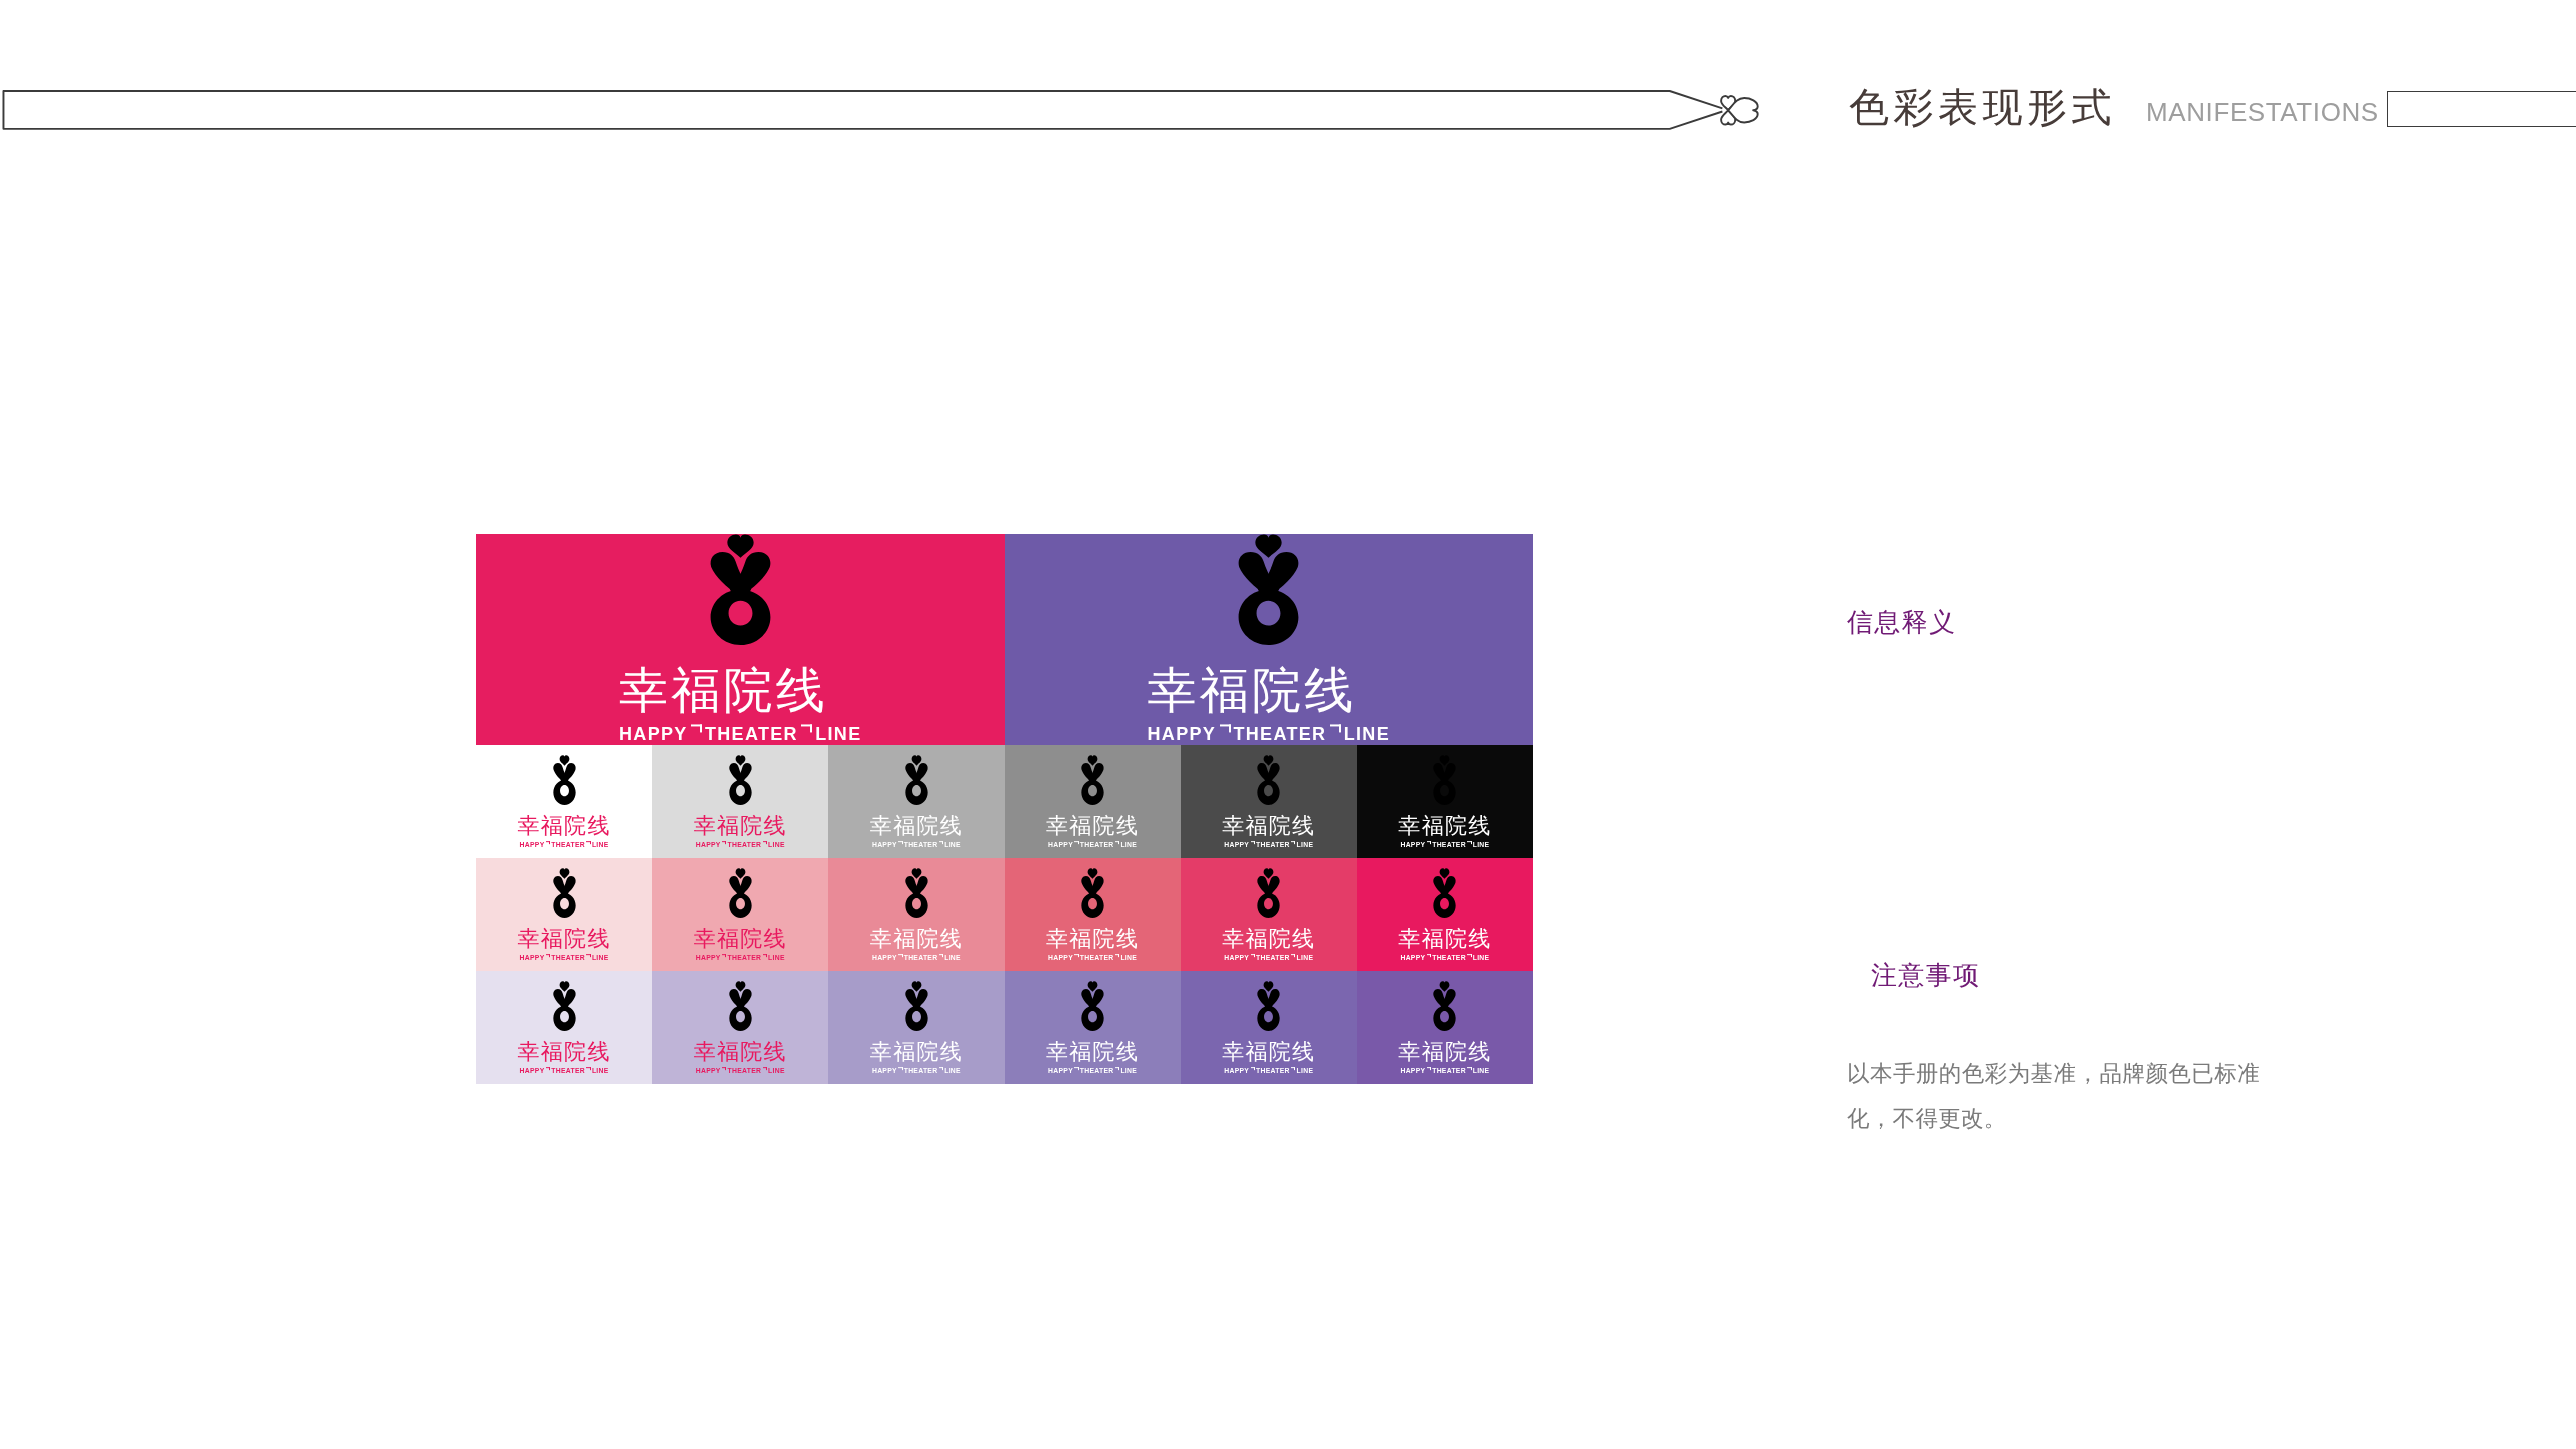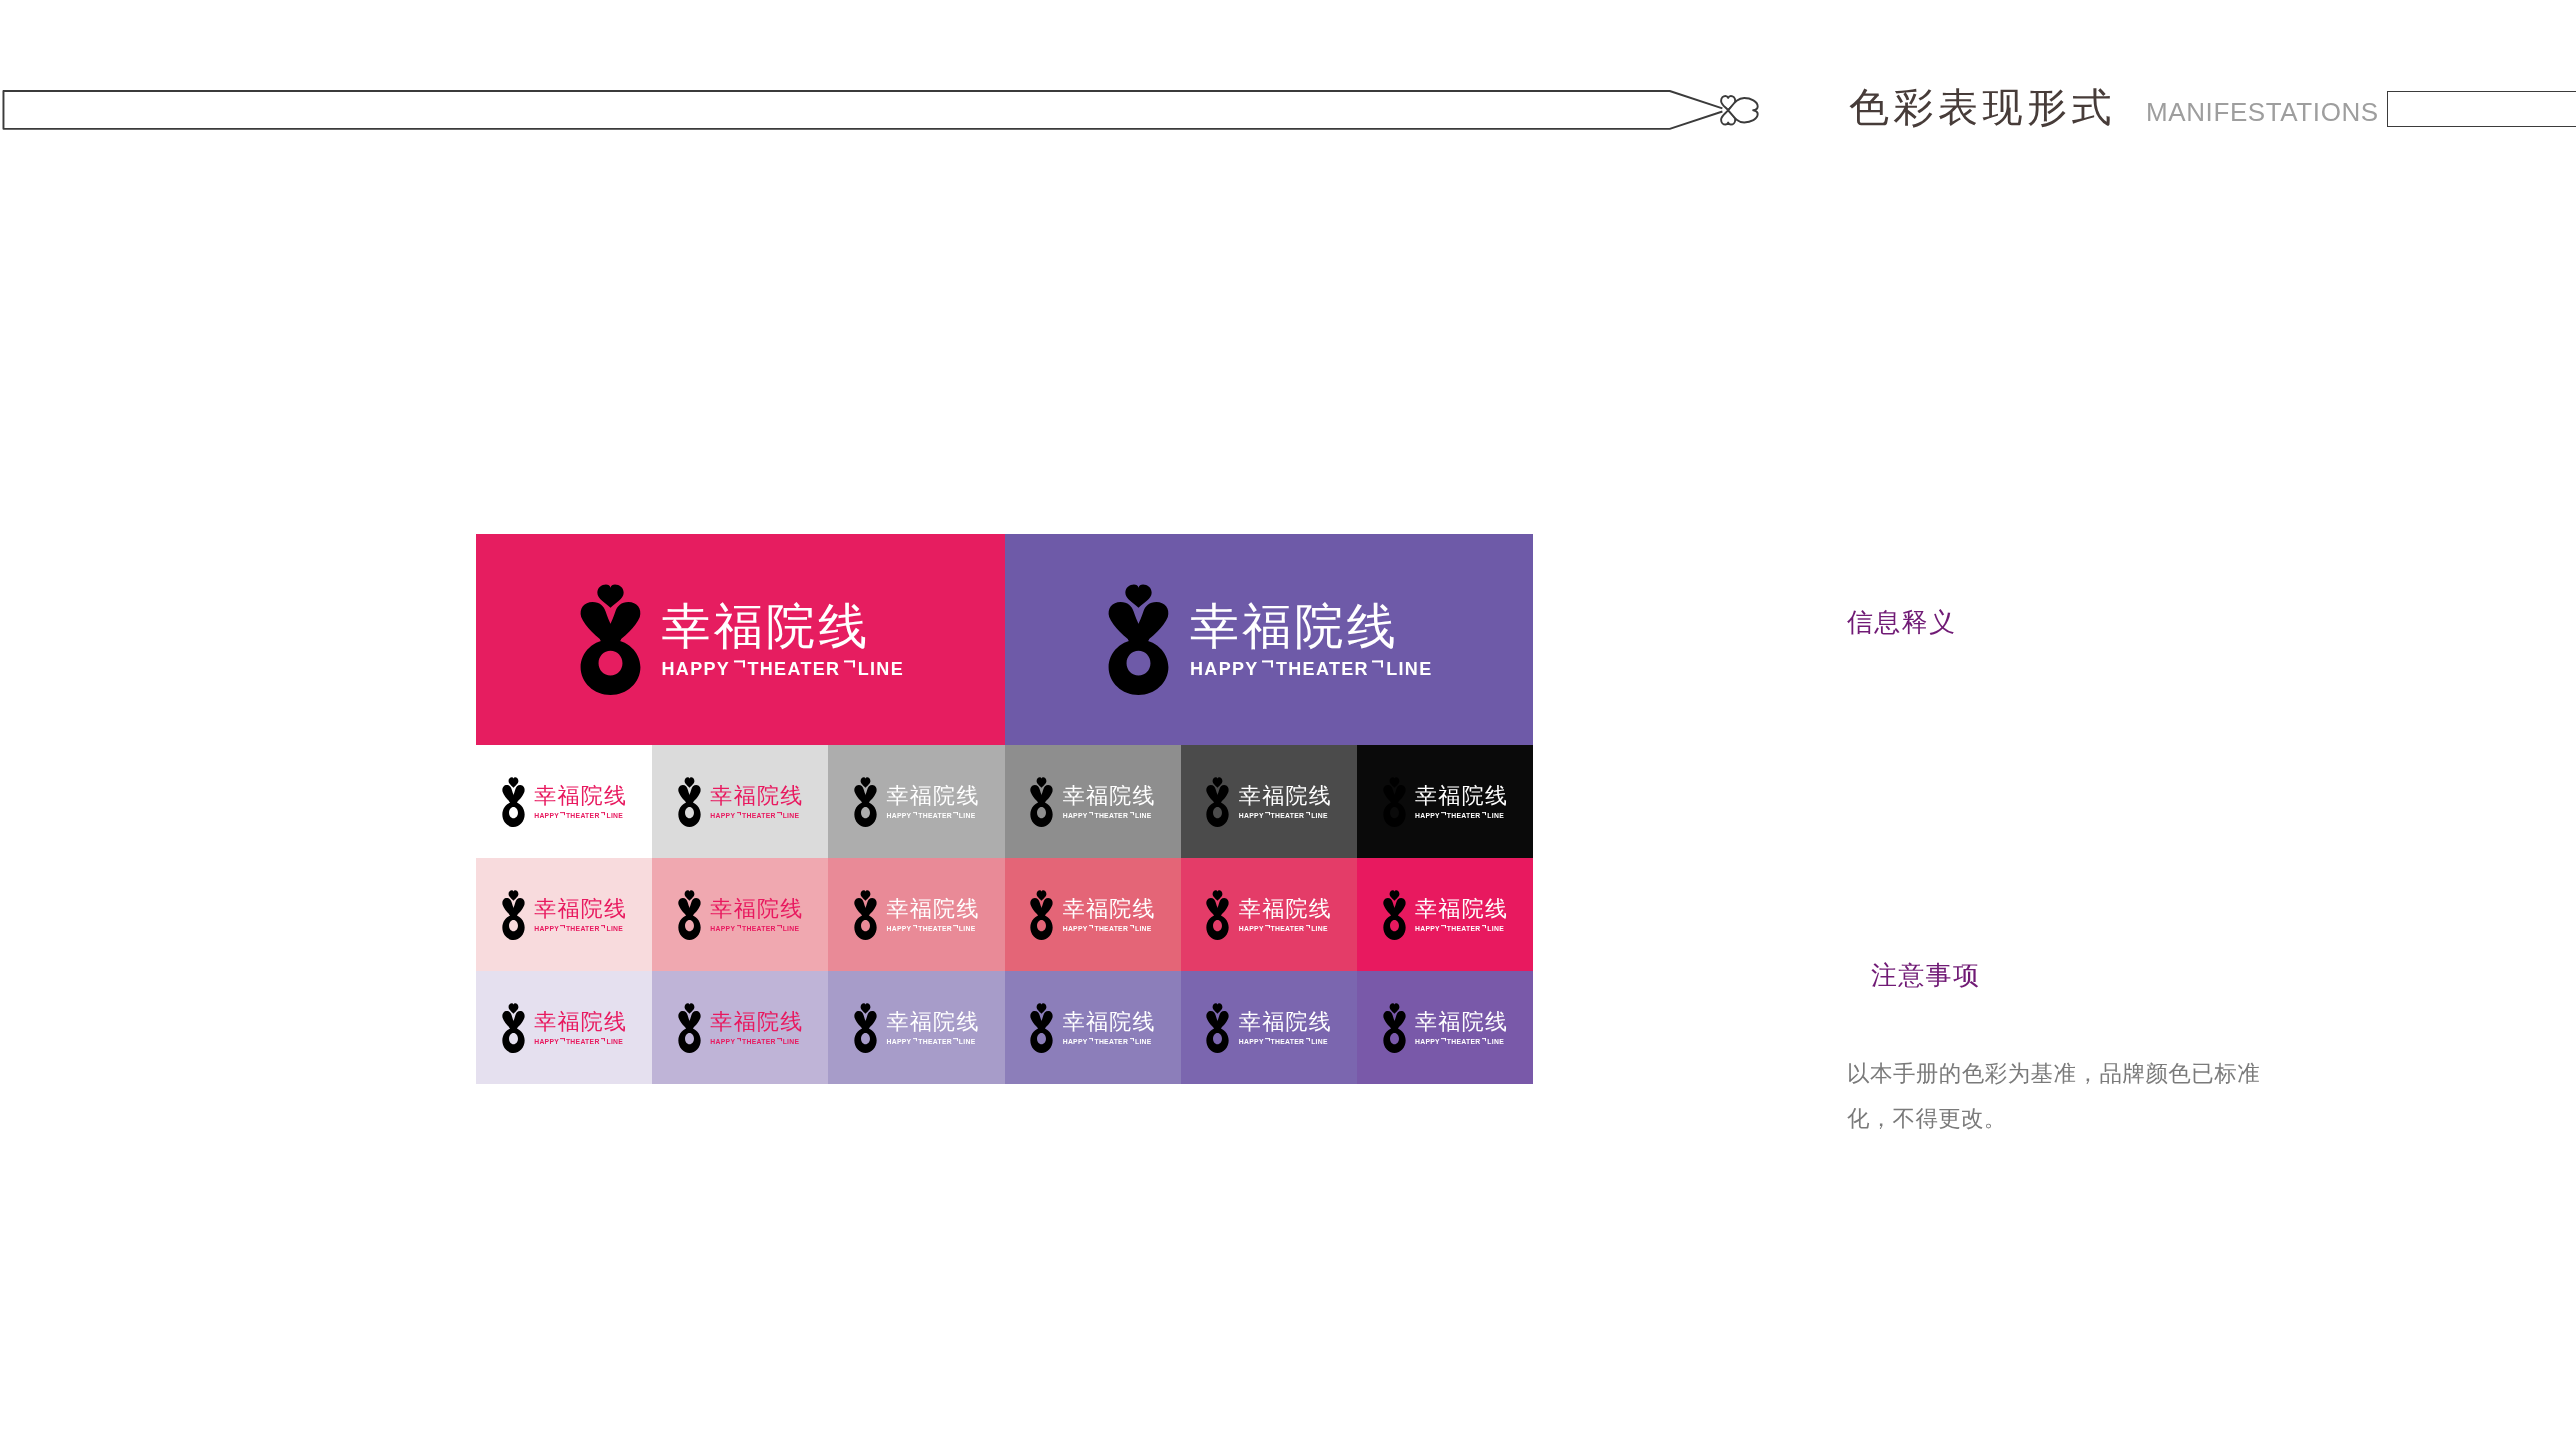--- a/index.html
+++ b/index.html
@@ -33,24 +33,24 @@
 
   
   .grid{position:absolute;left:476px;top:534px;width:1057px;}
   .banner-row{display:flex;height:211px;}
   .banner-cell{width:50%;display:flex;align-items:center;justify-content:center;}
   .srow{display:flex;height:113px;}
   .srow.last{height:113px;}
   .scell{flex:1 1 0;display:flex;align-items:center;justify-content:center;}
 
   
-  .logo{display:flex;align-items:center;}
+  .logo{display:flex;align-items:center;flex-direction:column;}
   .ltxt{display:flex;flex-direction:column;}
   .cn{white-space:nowrap;}
-  .en{white-space:nowrap;font-weight:700;}
+  .en{white-space:nowrap;font-weight:700;text-align:center;}
   .tick{
     display:inline-block;width:.5em;height:.3em;
     border-top:.12em solid currentColor;border-right:.12em solid currentColor;
     margin:0 .16em 0 .2em;transform:translateY(-.42em);
   }
   .logo-lg{gap:18px;}
   .logo-lg .mark{width:67px;height:111px;}
   .logo-lg .cn{font-size:49px;letter-spacing:3.2px;font-weight:400;line-height:54px;}
   .logo-lg .en{font-size:18px;letter-spacing:1.3px;margin-top:6.4px;}
   .logo-sm{gap:8.4px;}

